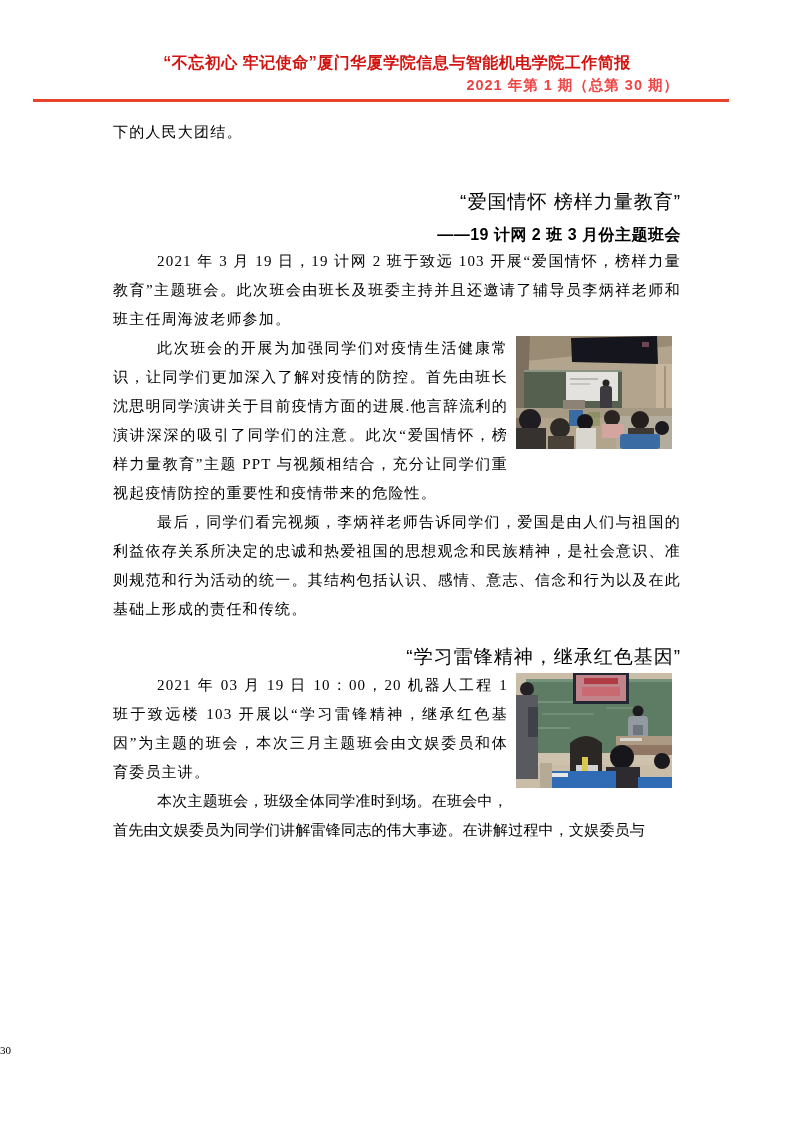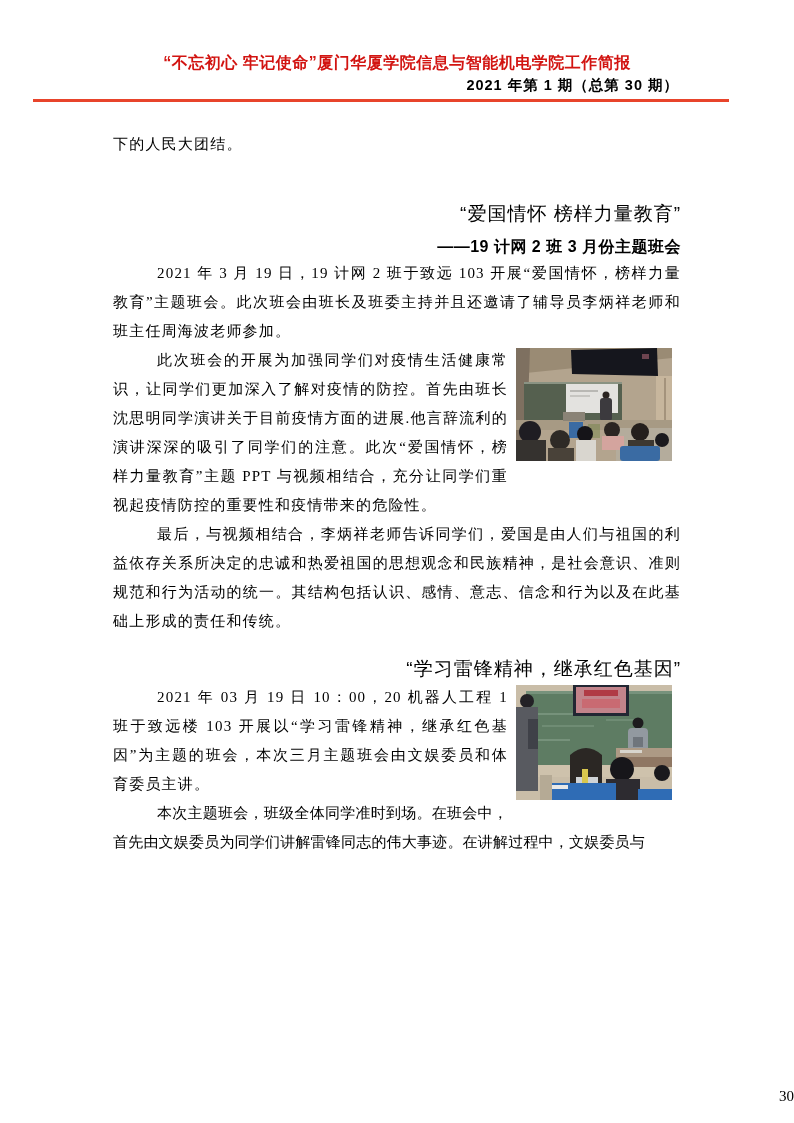--- a/index.html
+++ b/index.html
@@ -19,21 +19,21 @@
     font-family:"Liberation Sans","DejaVu Sans",sans-serif;
   }
   .header-line2 {
     text-align:right; font-weight:bold;
     font-size:14.5px; line-height:19px; letter-spacing:1px;
     margin-top:4px; padding-right:2px;
     font-family:"Liberation Sans","DejaVu Sans",sans-serif;
   }
   .red-rule { height:3px; margin:4px 65px 0 33px; }
   .content {
-    margin:0 113px; padding-top:28px;
+    margin:0 113px; padding-top:16px;
     font-size:15px; line-height:29px; letter-spacing:1.2px;
     text-align:justify;
   }
   .content p { margin:0; text-indent:44px; }
   .content p.noindent { text-indent:0; }
   .content p.tight { letter-spacing:0.2px; }
   .sec-title {
     margin:41px 0 0; text-align:right; text-indent:0;
     font-size:19px; line-height:28px; font-weight:normal; letter-spacing:1px;
     font-family:"Liberation Sans","DejaVu Sans",sans-serif;
@@ -44,32 +44,32 @@
     font-size:16px; line-height:25px; font-weight:bold; letter-spacing:0.5px;
     font-family:"Liberation Sans","DejaVu Sans",sans-serif;
   }
   .sec-sub.sub2 { margin-top:5px; margin-bottom:20px; }
   .photo {
     float:right; width:156px; display:block;
     margin:2px 9px 6px 8px;
   }
   .photo svg { display:block; width:156px; }
   .footer {
-    position:absolute; top:1088px; left:0; width:100%;
-    text-align:right; font-size:15px; letter-spacing:0;
+    position:absolute; top:1044px; left:0; width:100%;
+    text-align:left; font-size:11px; letter-spacing:0;
   }
 </style>
 </head>
 <body>
 
 <div class="page">
 
   <div class="header">
     <div class="header-line1" style="color: rgb(210, 20, 17);">“不忘初心 牢记使命”厦门华厦学院信息与智能机电学院工作简报</div>
-    <div class="header-line2" style="color: #000000;">2021 年第 1 期（总第 30 期）</div>
+    <div class="header-line2" style="color: #ef4444;">2021 年第 1 期（总第 30 期）</div>
   </div>
   <div class="red-rule" style="background: rgb(232, 68, 43);"></div>
 
   <div class="content">
 
     <p class="noindent">下的人民大团结。</p>
 
     <h2 class="sec-title">“爱国情怀 榜样力量教育”</h2>
     <div class="sec-sub">——19 计网 2 班 3 月份主题班会</div>
 
@@ -107,21 +107,21 @@
           <rect x="86" y="88" width="22" height="14" fill="#d4a49e"></rect>
           <circle cx="124" cy="84" r="9" fill="#241f1c"></circle>
           <rect x="112" y="92" width="26" height="10" fill="#3d3831"></rect>
           <rect x="104" y="98" width="40" height="15" rx="3" fill="#3a6ba3"></rect>
           <circle cx="146" cy="92" r="7" fill="#1a191d"></circle>
         </svg>
       </span>
       <span>此次班会的开展为加强同学们对疫情生活健康常识，让同学们更加深入了解对疫情的防控。首先由班长沈思明同学演讲关于目前疫情方面的进展.他言辞流利的演讲深深的吸引了同学们的注意。此次“爱国情怀，榜样力量教育”主题 PPT 与视频相结合，充分让同学们重视起疫情防控的重要性和疫情带来的危险性。</span>
     </p>
 
-    <p>最后，与视频相结合，李炳祥老师告诉同学们，爱国是由人们与祖国的利益依存关系所决定的忠诚和热爱祖国的思想观念和民族精神，是社会意识、准则规范和行为活动的统一。其结构包括认识、感情、意志、信念和行为以及在此基础上形成的责任和传统。</p>
+    <p>最后，同学们看完视频，李炳祥老师告诉同学们，爱国是由人们与祖国的利益依存关系所决定的忠诚和热爱祖国的思想观念和民族精神，是社会意识、准则规范和行为活动的统一。其结构包括认识、感情、意志、信念和行为以及在此基础上形成的责任和传统。</p>
 
     <h2 class="sec-title sec2">“学习雷锋精神，继承红色基因”</h2>
 
     <p>
       <span class="photo">
         <svg viewBox="0 0 156 115" width="156" height="115" xmlns="http://www.w3.org/2000/svg">
           <rect width="156" height="115" fill="#c9bda8"></rect>
           <rect x="10" y="6" width="146" height="74" fill="#5e7c63"></rect>
           <rect x="10" y="6" width="146" height="3" fill="#77927c"></rect>
           <rect x="18" y="28" width="40" height="2" fill="#76927b"></rect>

